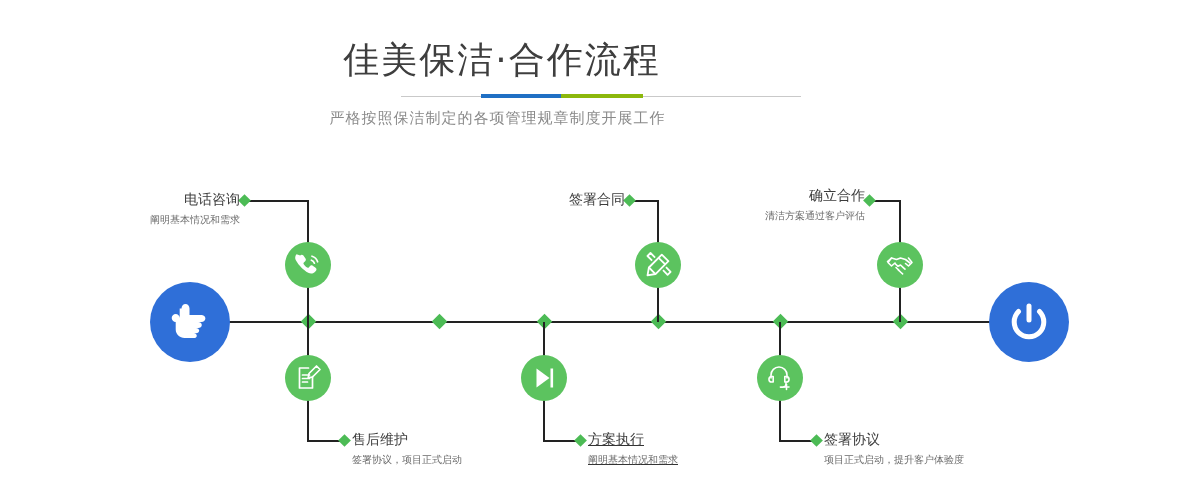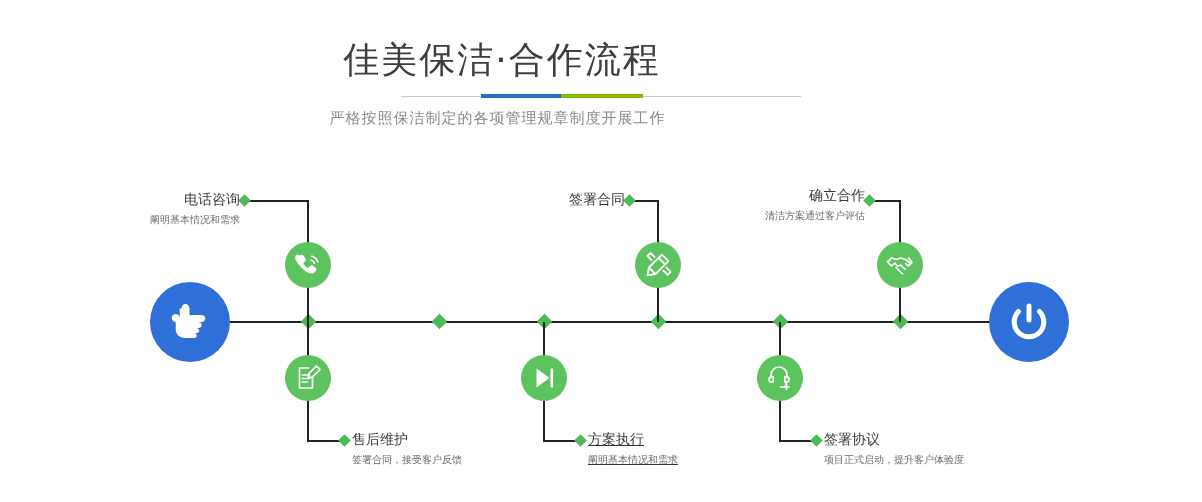--- a/index.html
+++ b/index.html
@@ -261,21 +261,21 @@
           <path d="M8.5 11h7"></path>
           <path d="M8.5 14.5h7"></path>
           <path d="M8.5 18h5"></path>
           <path d="M15 9.5l7.5-7.5 3.5 3.5-7.5 7.5-4.3.8z"></path>
         </g>
       </svg>
     </span>
   </div>
   <div class="lbl lbl-bot" style="left:352px; top:428px; width:230px;">
     <div class="t">售后维护</div>
-    <div class="d">签署合同，接受客户反馈</div>
+    <div class="d">签署协议，项目正式启动</div>
   </div>
 
   <div class="vline" style="left:543px; top:322px; height:119px;"></div>
   <div class="hline" style="left:543px; top:440px; width:35px;"></div>
   <div class="marker" style="left:576px; top:436px;"></div>
   <div class="node-icon" style="left:521px; top:355px;">
     <span>
       <svg width="28" height="28" viewBox="0 0 28 28" fill="#ffffff" aria-hidden="true">
         <path d="M6.5 4.5l13 9.5-13 9.5z"></path>
         <rect x="20.5" y="4.5" width="2.6" height="19"></rect>

